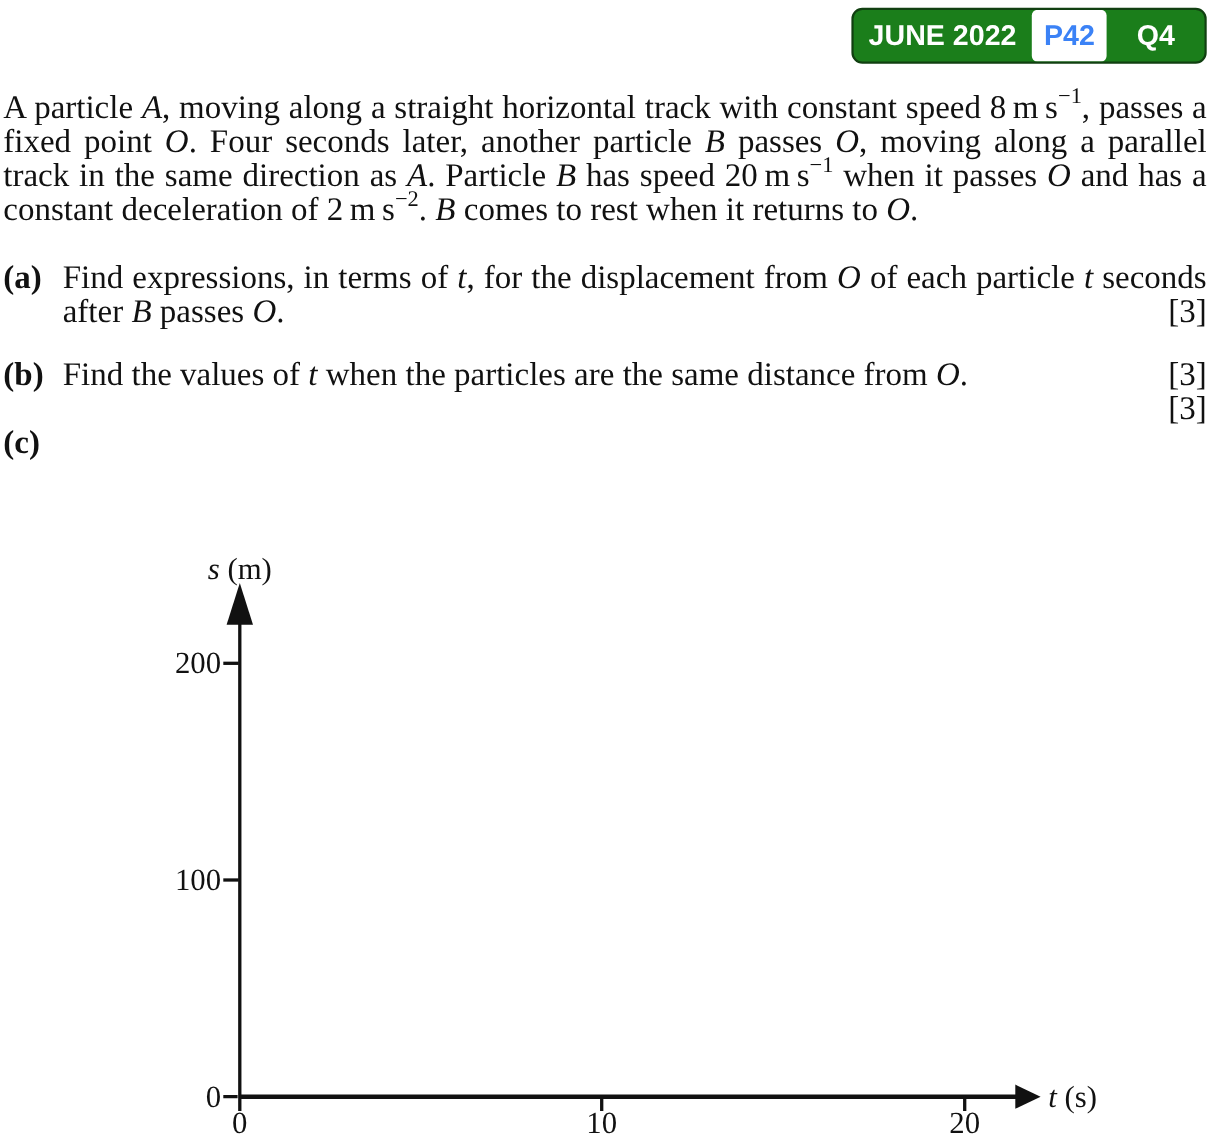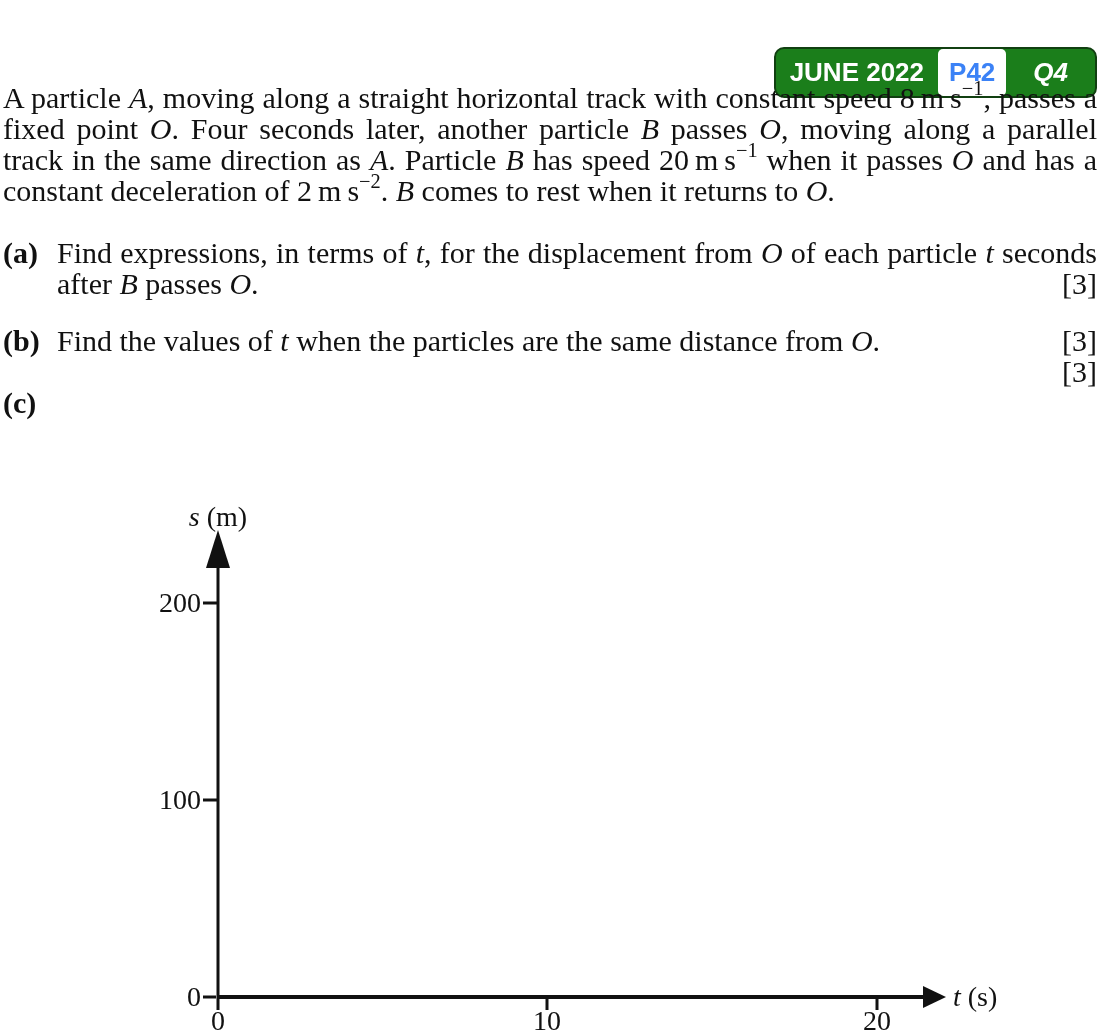--- a/index.html
+++ b/index.html
@@ -20,29 +20,29 @@
   }
   
   .badge{
     position:absolute;top:7px;right:3px;height:51px;
     display:flex;align-items:stretch;
     background:var(--green);
     border:2px solid var(--badge_border);
     border-radius:10px;
     overflow:hidden;
     font-family:"Liberation Sans", sans-serif;
-    font-weight:bold;font-size:26px;color:#ffffff;margin-top:40px;
+    font-weight:bold;font-size:26px;color:#ffffff;
   }
   .badge .seg{display:flex;align-items:center;padding:0 13px;}
   .badge .seg.session{padding:0 14px;}
   .badge .seg.paper{
     background:#ffffff;color:#3b82f6;
     border-radius:5px;padding:0 11px;
   }
-  .badge .seg.qnum{padding:0 27px;font-style:italic;}
+  .badge .seg.qnum{padding:0 27px;}
   
   .content{position:relative;padding:82px 3px 0 3px;font-size:30px;line-height:31px;}
   .intro{text-align:justify;}
   .part{position:relative;padding-left:54px;text-align:justify;}
   .part-a{margin-top:31px;}
   .part-b{margin-top:26px;}
   .part-c{margin-top:31px;}
   .plabel{position:absolute;left:0;top:0;font-weight:bold;}
   .marks{position:absolute;right:0;bottom:0;}
   sup{font-size:0.68em;line-height:0;position:relative;top:-0.1em;}

